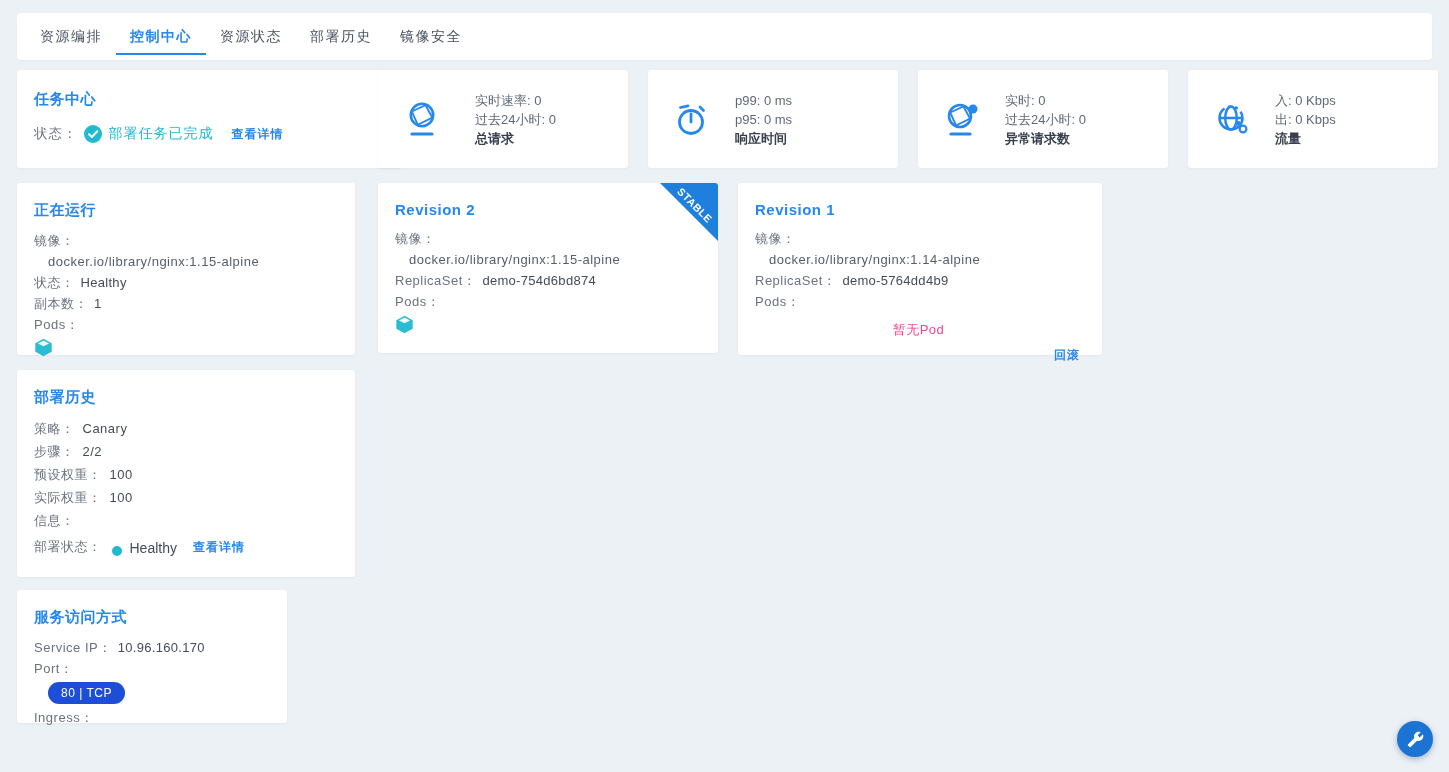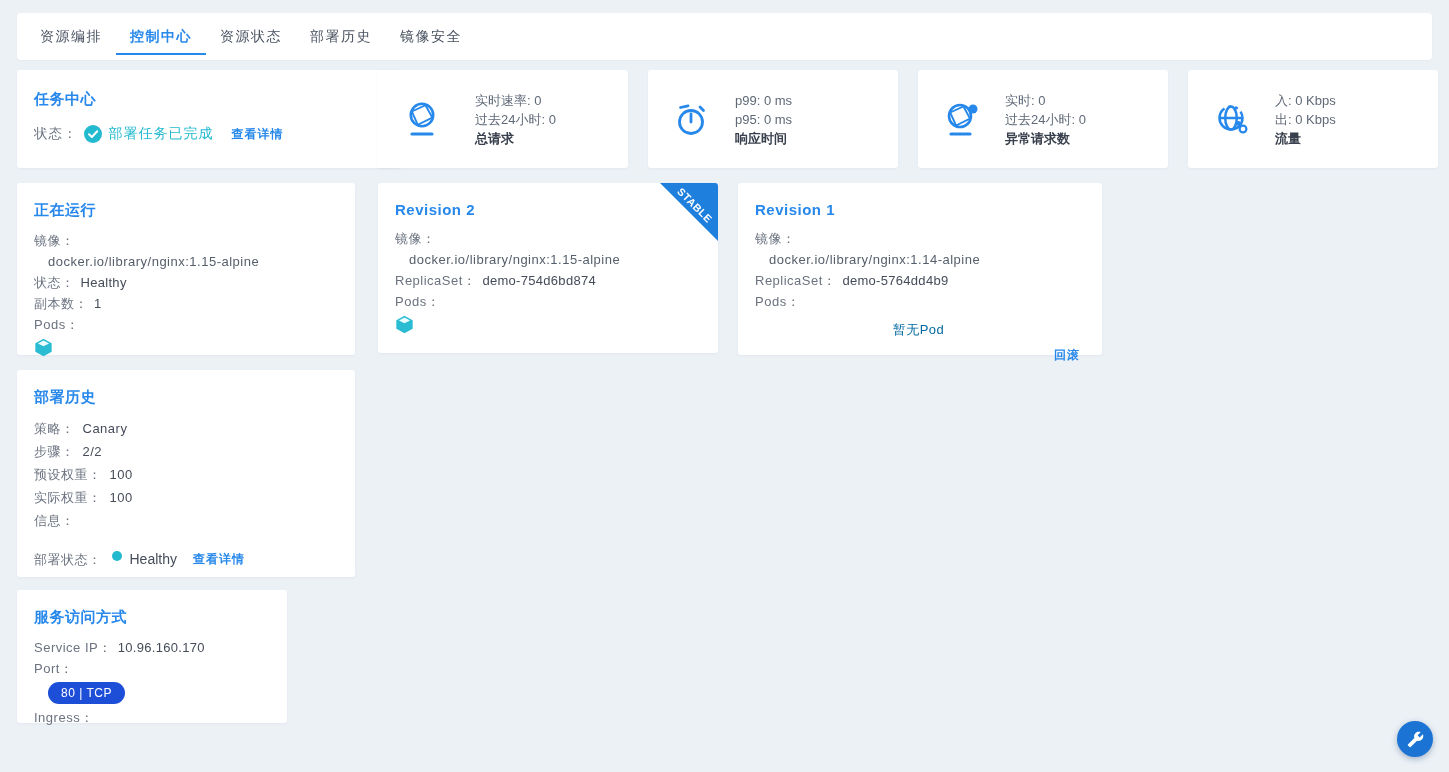--- a/index.html
+++ b/index.html
@@ -55,40 +55,40 @@
   #strategy-card { left:17px;  top:370px; width:338px; height:207px; }
   #service-card  { left:17px;  top:590px; width:270px; height:133px; }
 
   .row { margin-top:7px; color:#6b7380; line-height:14px; letter-spacing:.5px; }
   .row.first { margin-top:14px; }
   .row .val { color:#454c59; margin-left:6px; letter-spacing:.3px; }
   .row.indent { padding-left:14px; color:#555e6b; }
   .pod-icon-row { margin-top:6px; }
   .pod-cube { display:inline-block; cursor:pointer; }
 
-  .empty-pods { text-align:center; color:#0369a1; margin-top:12px; letter-spacing:.5px; }
+  .empty-pods { text-align:center; color:#ec4899; margin-top:12px; letter-spacing:.5px; }
   .rollback-row { text-align:right; margin-top:8px; padding-right:2px; }
 
   
   .ribbon {
     position:absolute; top:0; right:0; width:0; height:0;
     border-top:58px solid #1f7fdd; border-left:58px solid transparent;
     border-top-right-radius:3px;
   }
   .ribbon-text {
     position:absolute; top:16px; right:1px; width:44px; text-align:center;
     color:#fff; font-size:10.5px; font-weight:600; letter-spacing:.5px;
     transform:rotate(45deg);
   }
 
   
   .srow { margin-top:9px; color:#6b7380; line-height:14px; letter-spacing:.5px; }
   .srow.first { margin-top:15px; }
   .srow .val { color:#454c59; margin-left:8px; }
-  .deploy-row { display:flex; align-items:flex-start; margin-top:23px; }
+  .deploy-row { display:flex; align-items:flex-end; margin-top:10px; }
   .deploy-row .lbl { color:#6b7380; letter-spacing:.5px; }
   .status-dot { width:10px; height:10px; border-radius:50%; background:#23b9cf; margin:0 8px 0 10px; }
   .deploy-row .val { color:#454c59; font-size:14px; }
   .deploy-row .link { margin-left:16px; }
 
   
   .port-badge {
     display:inline-block; margin:6px 0 0 14px; background:#1d4ed8; color:#fff;
     font-size:12px; padding:4px 13px; border-radius:12px; letter-spacing:.5px;
   }

